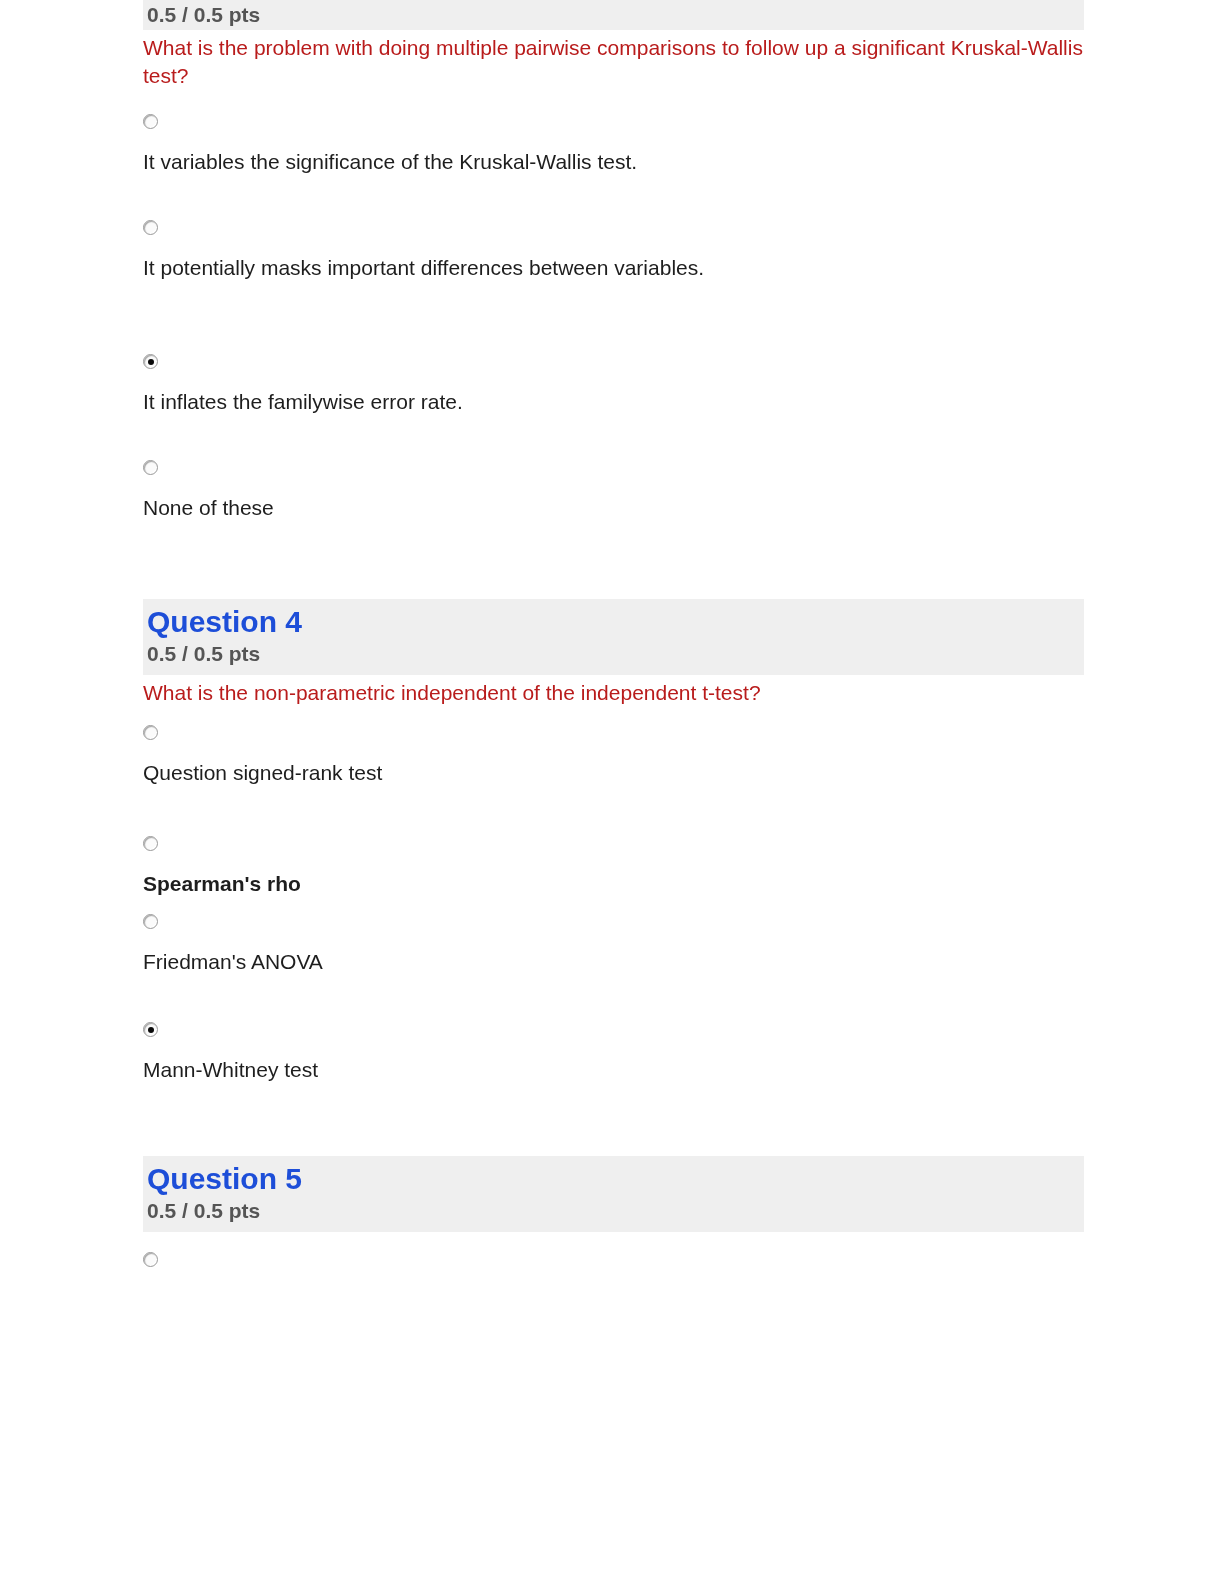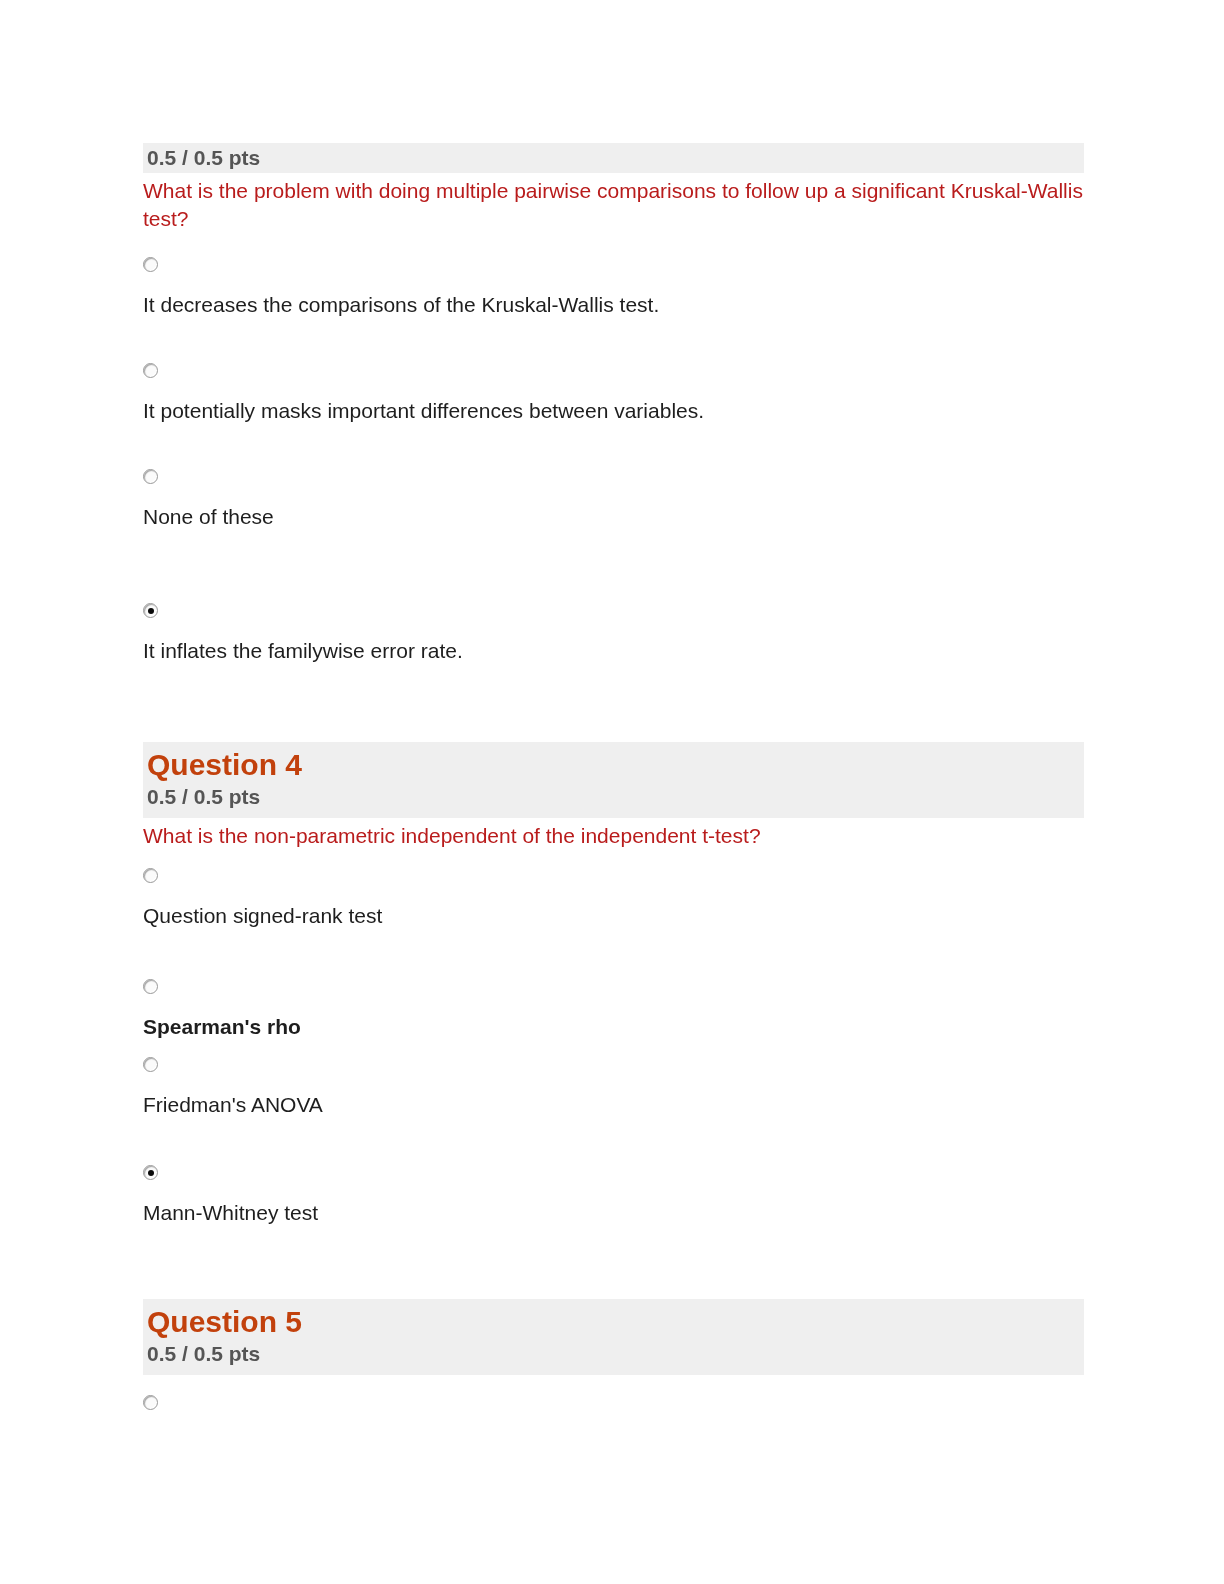--- a/index.html
+++ b/index.html
@@ -7,21 +7,20 @@
   body {
     font-family: "Liberation Sans", "DejaVu Sans", sans-serif;
     color: #1e1e1e;
     width: 1224px;
     height: 1584px;
     overflow: hidden;
   }
   .page {
     width: 1224px;
     height: 1584px;
-    padding-top: 143px;
     padding-left: 143px;
   }
   .content { width: 941px; }
 
   
   .pts-bar {
     background: #efefef;
     height: 30px;
     line-height: 30px;
     padding-left: 4px;
@@ -31,21 +30,21 @@
   }
 
   
   .q-header {
     background: #efefef;
     padding: 4px 0 8px 4px;
   }
   .q-title {
     font-size: 30px;
     font-weight: bold;
-    color: #c2410c;
+    color: #1d4ed8;
     line-height: 37px;
   }
   .q-header .pts {
     font-size: 21px;
     font-weight: bold;
     color: #555555;
     line-height: 27px;
   }
 
   .q-text {
@@ -104,36 +103,36 @@
   <div class="content">
 
     <section>
       <div class="pts-bar">
         <span>0.5 / 0.5 pts</span>
       </div>
       <div class="q-text">What is the problem with doing multiple pairwise comparisons to follow up a significant Kruskal-Wallis test?</div>
 
       <div class="option mt-24">
         <span class="radio"></span>
-        <div class="opt-label">It decreases the comparisons of the Kruskal-Wallis test.</div>
+        <div class="opt-label">It variables the significance of the Kruskal-Wallis test.</div>
       </div>
 
       <div class="option mt-45">
         <span class="radio"></span>
         <div class="opt-label">It potentially masks important differences between variables.</div>
       </div>
 
+      <div class="option mt-73">
+        <span class="radio checked"></span>
+        <div class="opt-label">It inflates the familywise error rate.</div>
+      </div>
+
       <div class="option mt-45">
         <span class="radio"></span>
         <div class="opt-label">None of these</div>
-      </div>
-
-      <div class="option mt-73">
-        <span class="radio checked"></span>
-        <div class="opt-label">It inflates the familywise error rate.</div>
       </div>
     </section>
 
     <section class="mt-78">
       <div class="q-header">
         <div class="q-title">Question 4</div>
         <div class="pts">0.5 / 0.5 pts</div>
       </div>
       <div class="q-text">What is the non-parametric independent of the independent t-test?</div>
 

